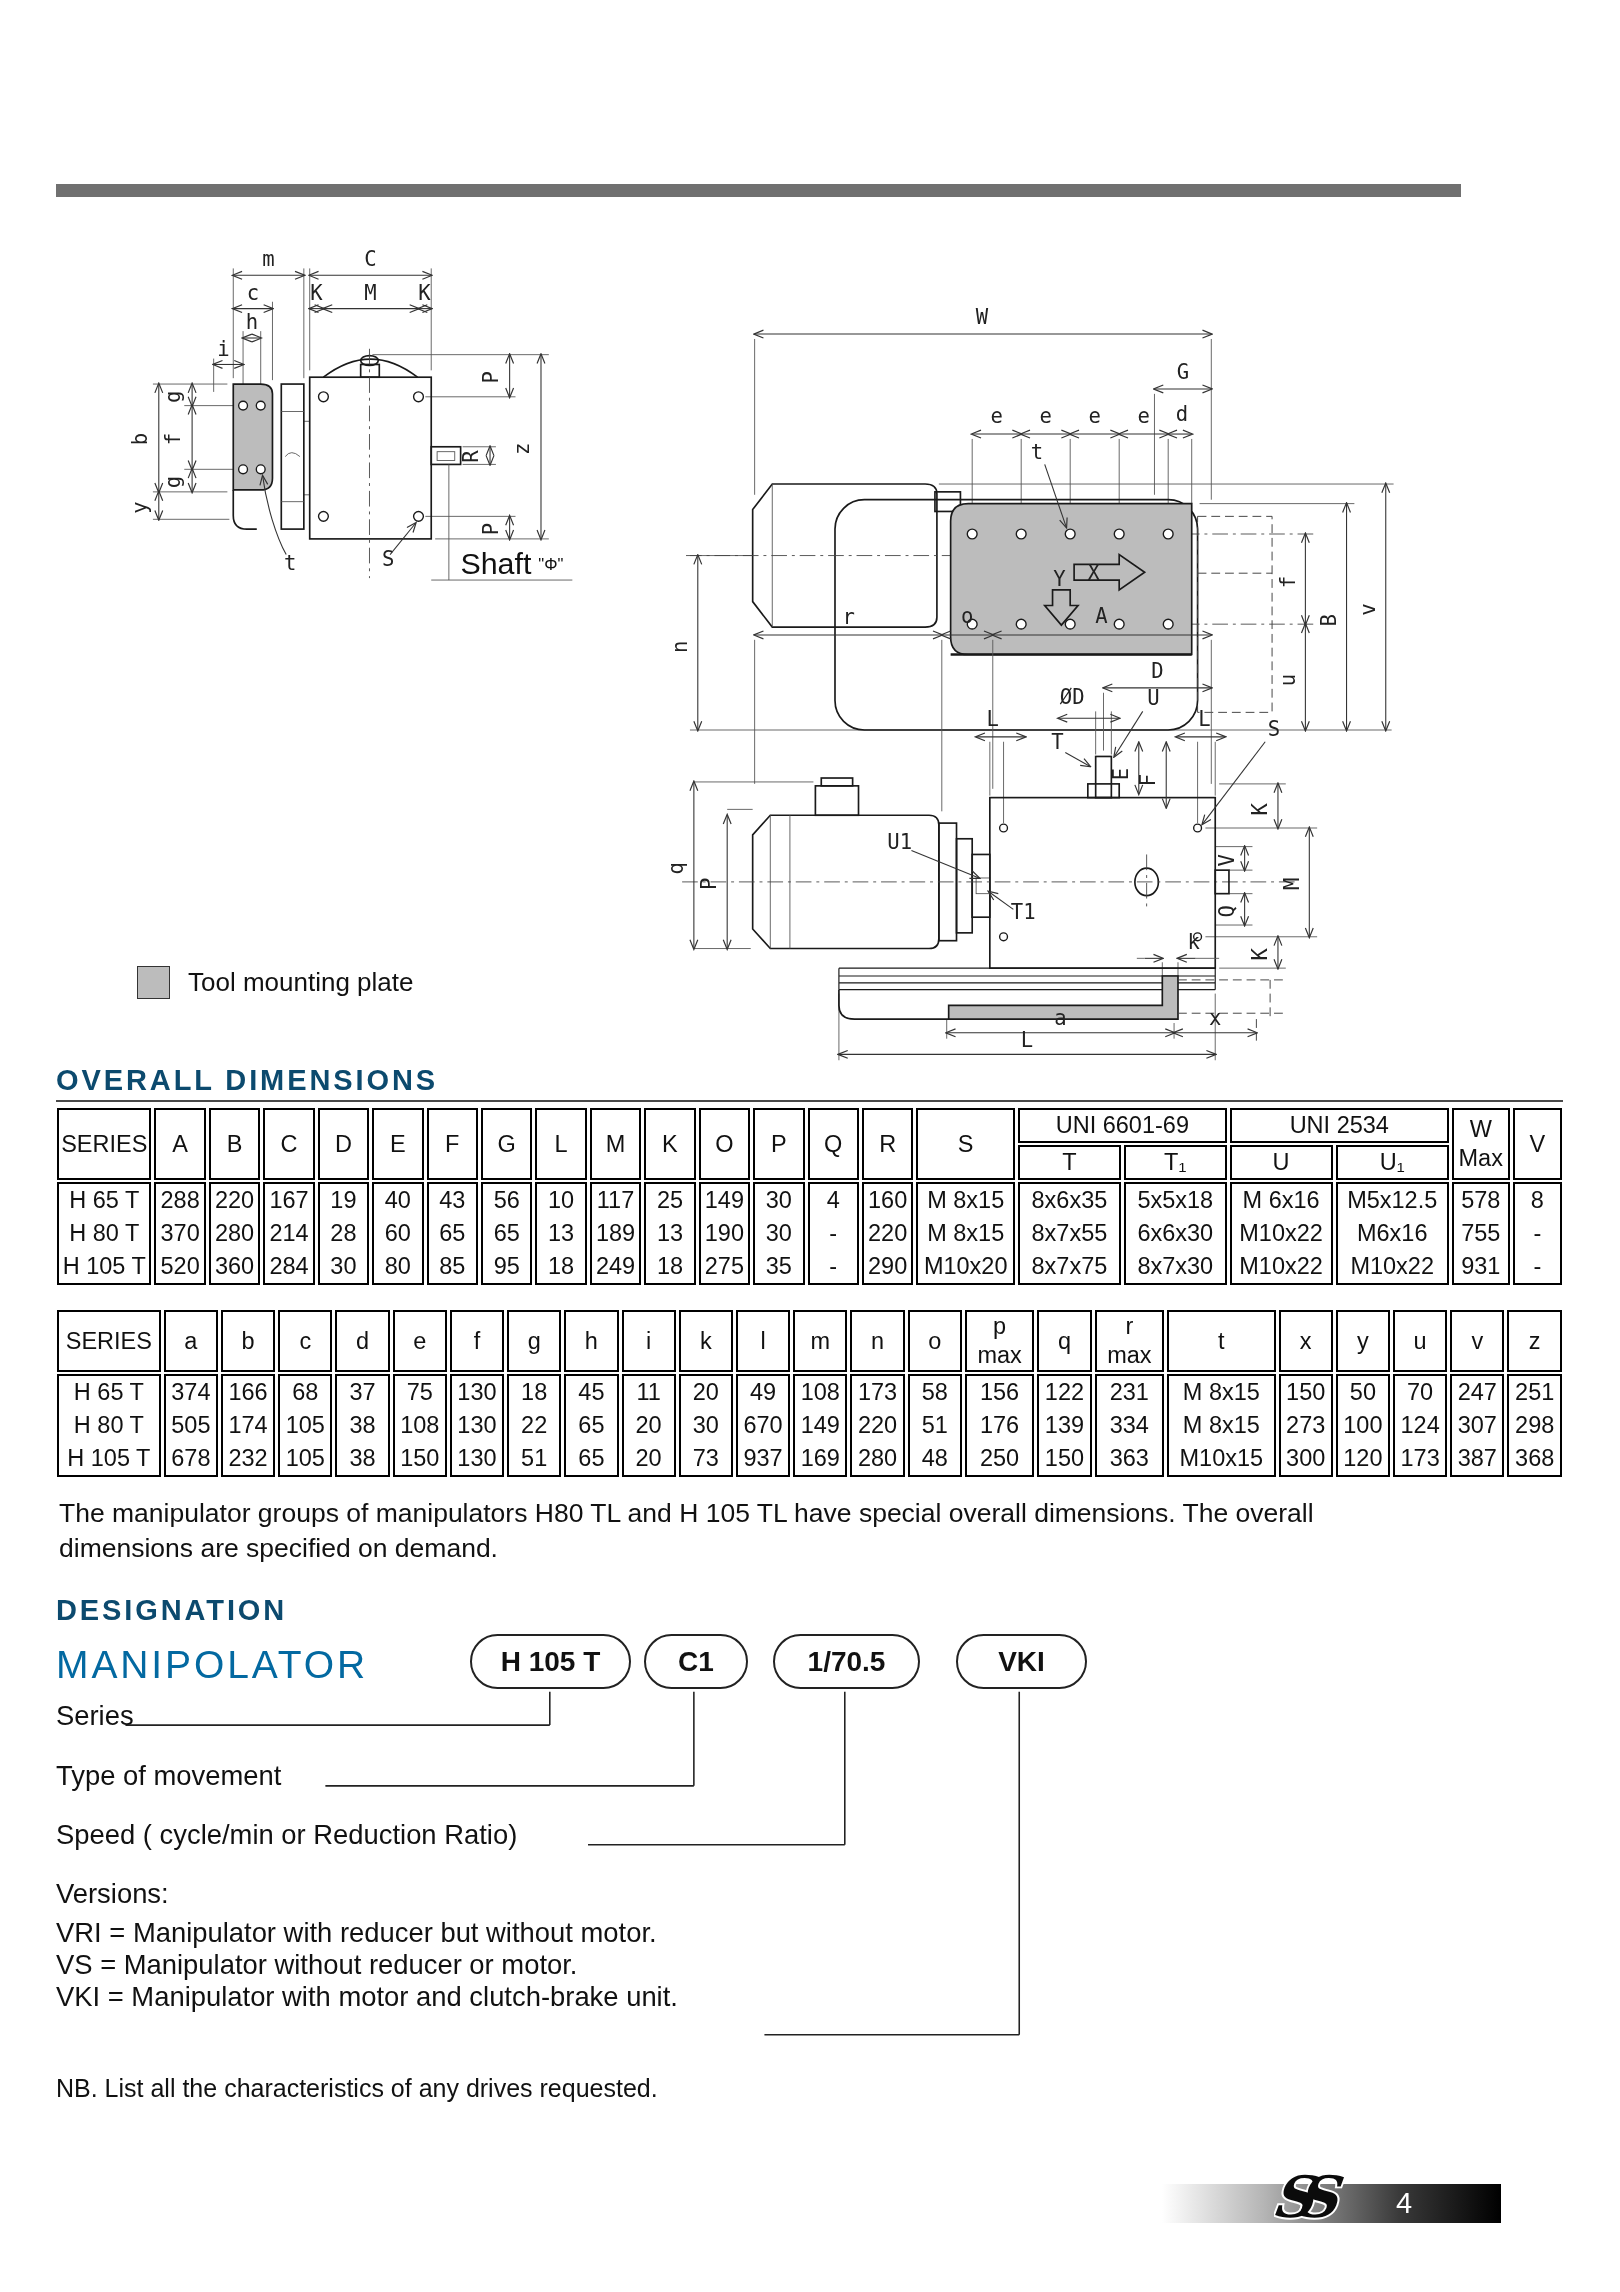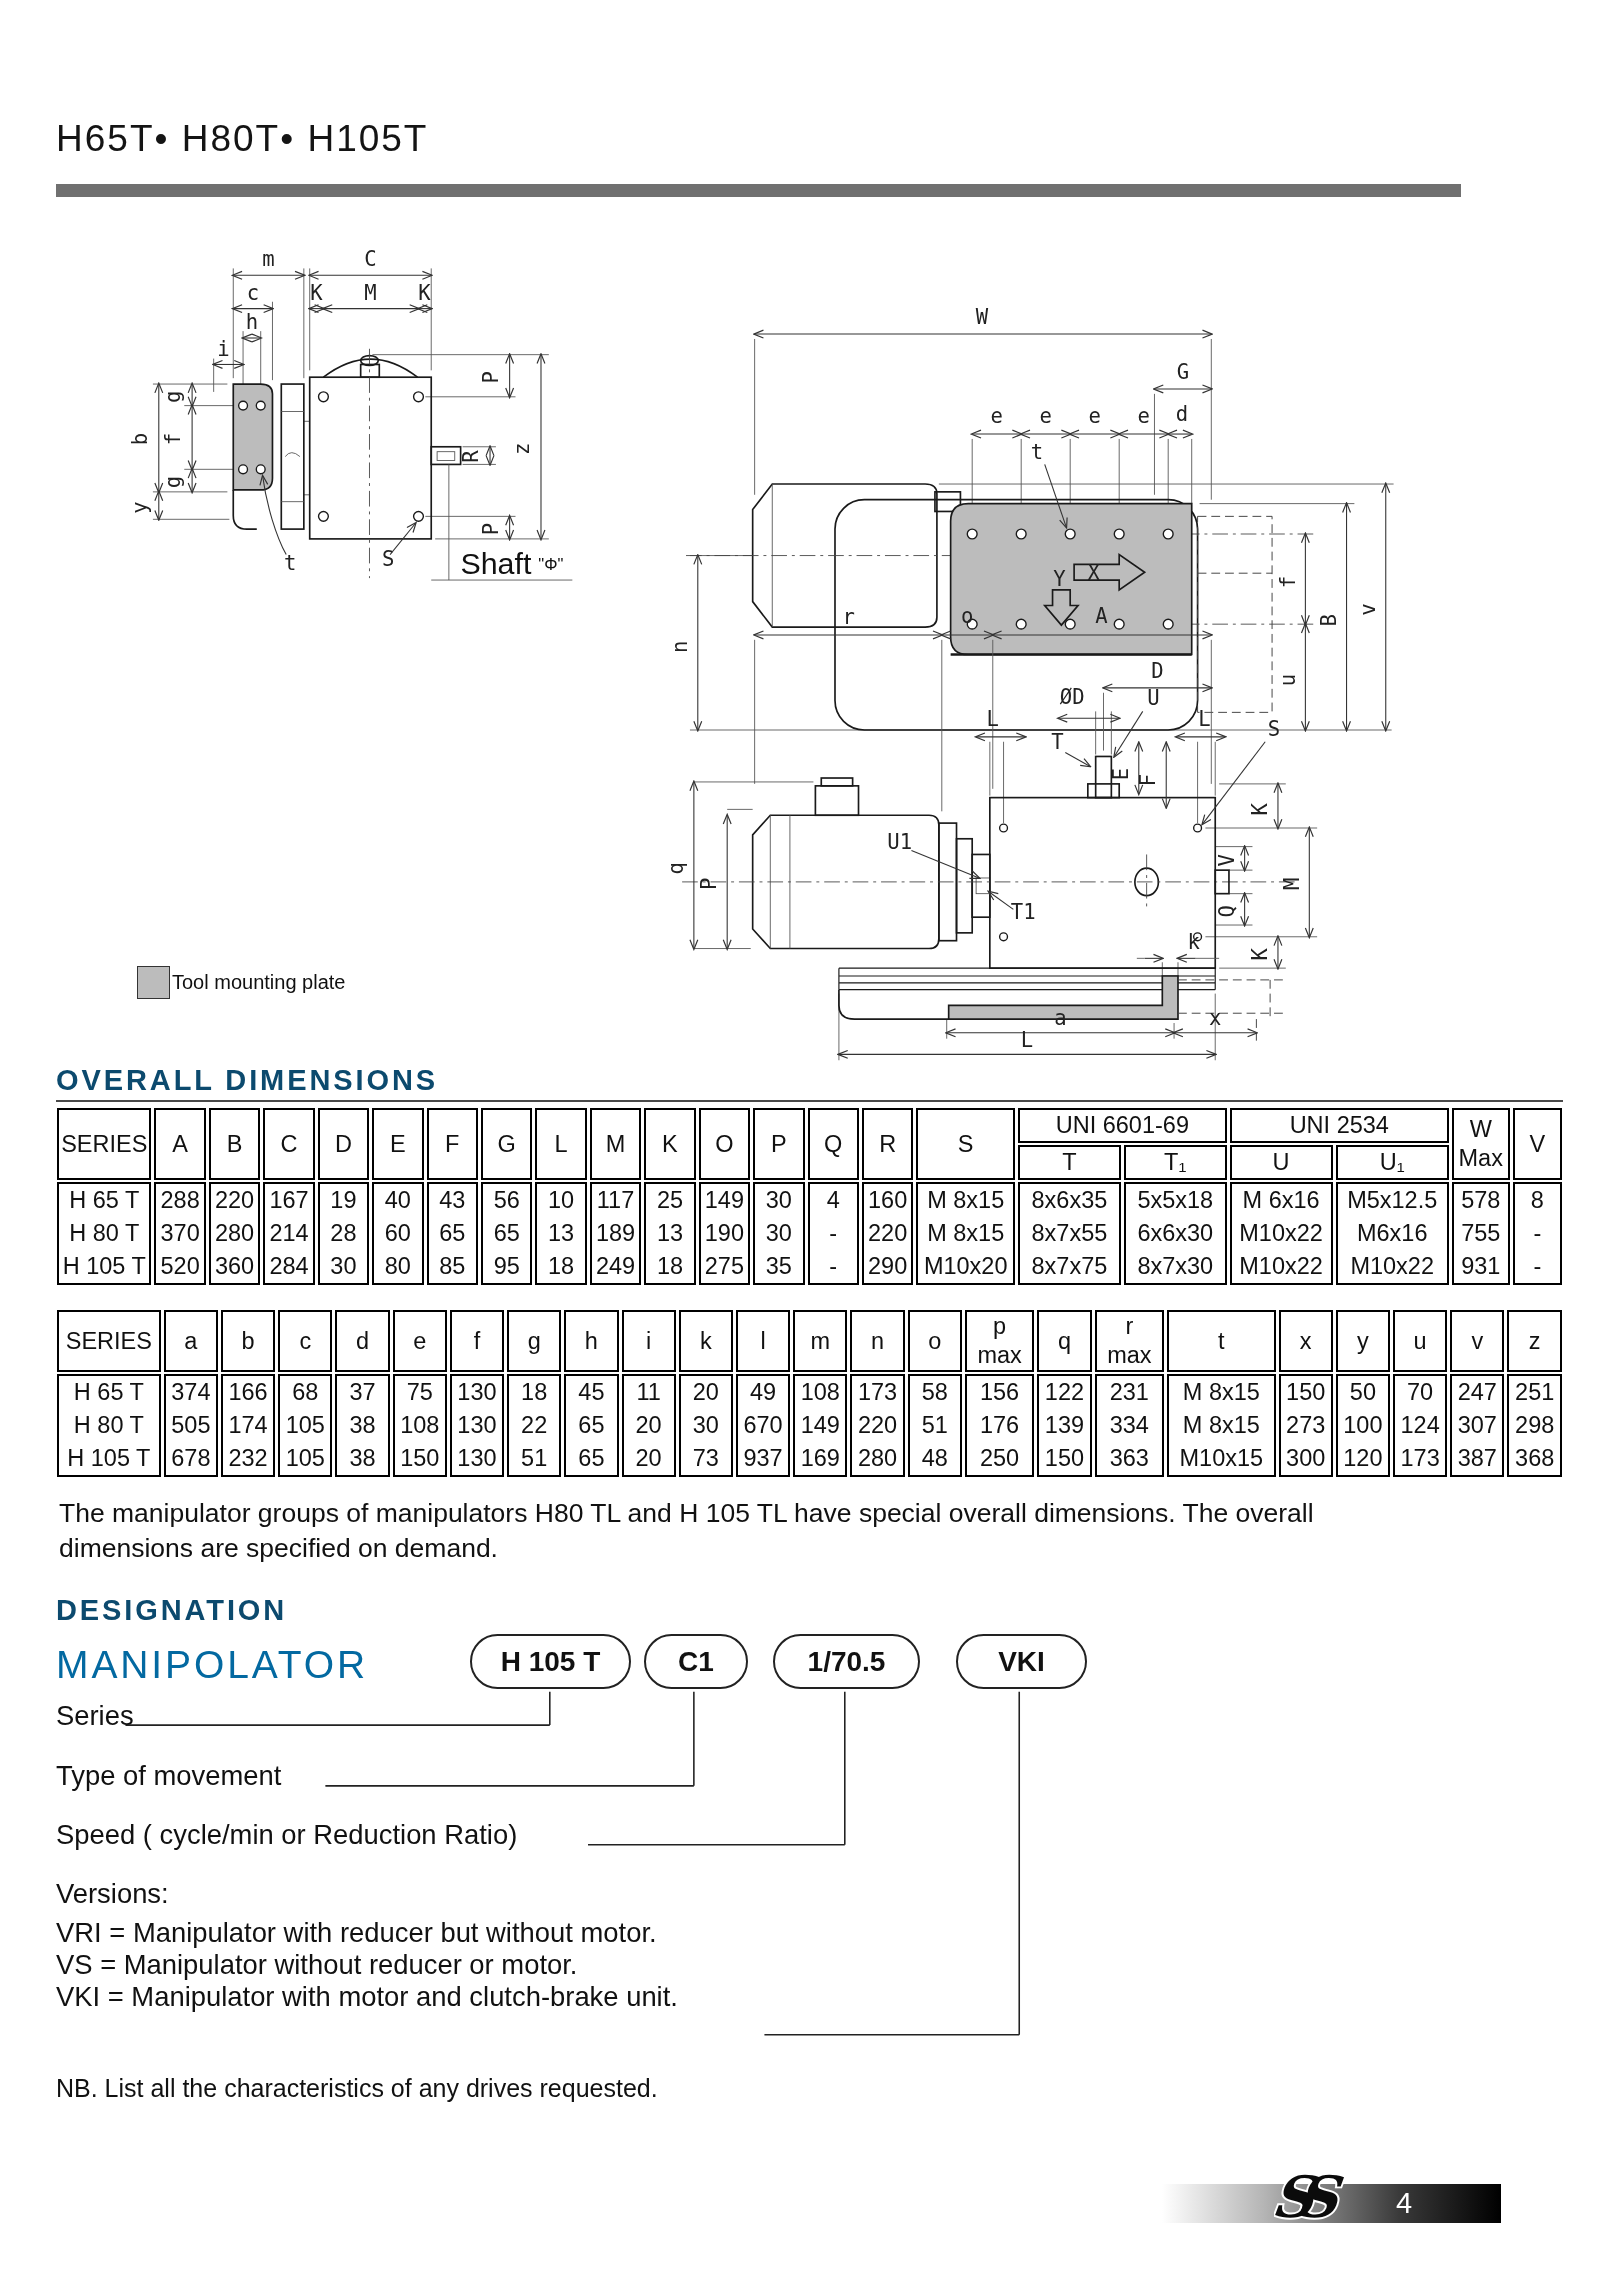--- a/index.html
+++ b/index.html
@@ -20,21 +20,21 @@
   .ld{fill:none;stroke:#333;stroke-width:1.1px;marker-end:url(#ah);}
   .ex{fill:none;stroke:#555;stroke-width:0.9px;}
   .cl{fill:none;stroke:#444;stroke-width:0.9px;stroke-dasharray:16 5 3 5;}
   .dsh{fill:none;stroke:#444;stroke-width:1px;stroke-dasharray:9 5;}
   text.lb{font:21px "DejaVu Sans Mono",monospace;fill:#222;text-anchor:middle;}
   text.big{font:31px "Liberation Sans",sans-serif;fill:#111;text-anchor:middle;}
   text.sm{font:17px "Liberation Sans",sans-serif;fill:#111;text-anchor:middle;}
   
   .legend{position:absolute;left:137px;top:966px;display:flex;align-items:center;}
   .legend .sw{width:31px;height:31px;background:#bcbcbc;border:1.5px solid #333;}
-  .legend .tx{font-size:20px;margin-left:2px;}
+  .legend .tx{font-size:26px;margin-left:18px;}
   
   .sec-head{position:absolute;left:56px;font-weight:bold;font-size:29px;letter-spacing:2.9px;color:#0c4a6e;}
   .head-rule{position:absolute;left:56px;top:1100px;width:1507px;height:2px;background:#4a4a4a;}
   
   .tblwrap{position:absolute;left:54px;width:1511px;}
   table.dim{border-spacing:3.9px 2.9px;table-layout:fixed;width:100%;
             font-size:23.5px;font-family:"Liberation Sans","DejaVu Sans",sans-serif;}
   table.dim th,table.dim td{border:2.9px solid #000;text-align:center;padding:0;box-sizing:border-box;
             font-weight:normal;background:#fff;overflow:hidden;}
   table.dim thead th{height:35px;}
@@ -51,21 +51,20 @@
   
   .foot-bar{position:absolute;left:1162px;top:2184px;width:339px;height:39px;
             background:linear-gradient(90deg,#ffffff 0%,#b5b5b5 30%,#3a3a3a 70%,#000 100%);}
   .pageno{position:absolute;left:1396px;top:2187px;font-size:29px;color:#fff;}
 </style>
 </head>
 <body>
 
 <div class="page">
 
-  <div class="models">H65T• H80T• H105T</div>
   <div class="head-bar"></div>
 
   <svg style="top:191px" width="1620" height="882" viewBox="0 195 1653 900">
     <defs>
       <marker id="ah" markerWidth="12" markerHeight="10" refX="10" refY="5" orient="auto-start-reverse" markerUnits="userSpaceOnUse">
         <path d="M1,1 L11,5 L1,9" fill="none" stroke="#333" stroke-width="1.2"></path>
       </marker>
     </defs>
 
     <g>

